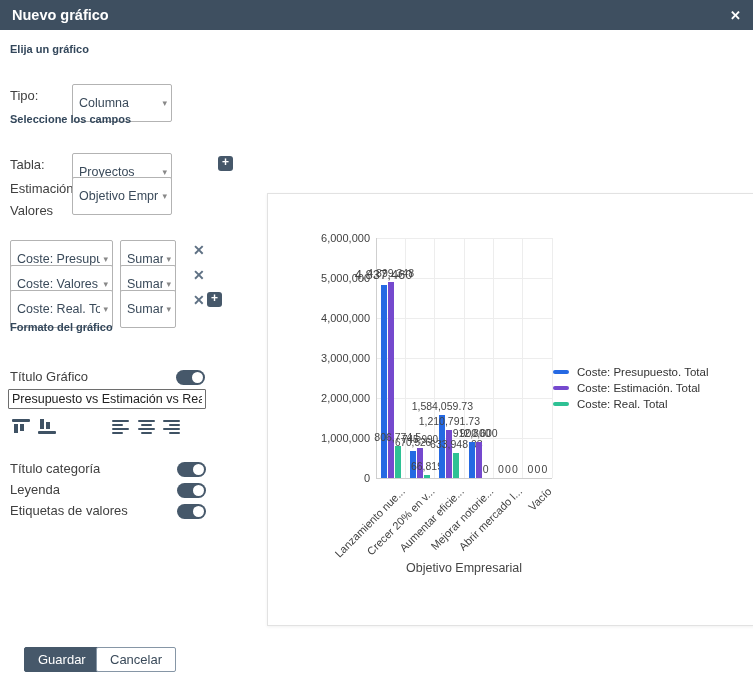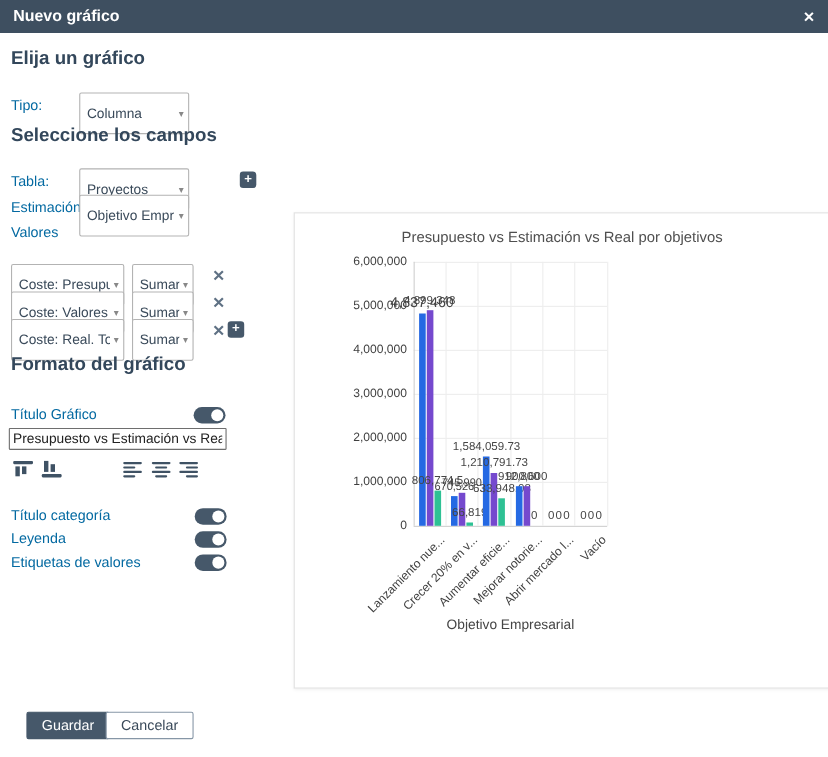--- a/index.html
+++ b/index.html
@@ -10,22 +10,22 @@
   }
   
   .dlg-header {
     position:absolute; left:0; top:0; width:753px; height:30px;
     background:#3e4f60; display:flex; align-items:center; justify-content:space-between;
     padding:0 12px;
   }
   .dlg-title { color:#fff; font-size:14.5px; font-weight:bold; }
   .dlg-close { color:#fff; font-size:13px; font-weight:bold; cursor:pointer; line-height:1; }
   
-  .lbl { position:absolute; font-size:13px; color:#0369a1; white-space:nowrap; }
-  .hdg { position:absolute; font-size:17px; font-weight:bold; color:#33475b; white-space:nowrap; }
+  .lbl { position:absolute; font-size:13px; color:#404040; white-space:nowrap; }
+  .hdg { position:absolute; font-size:11px; font-weight:bold; color:#33475b; white-space:nowrap; }
   .select {
     position:absolute; height:38px; background:#fff; border:1px solid #b3b3b3; border-radius:2px;
     font-size:12.5px; color:#3a4a5a; display:flex; align-items:center;
     padding:0 4px 0 6px; overflow:hidden; white-space:nowrap; cursor:pointer;
   }
   .select-text { flex:1 1 auto; overflow:hidden; white-space:nowrap; }
   .select-arrow { color:#888; font-size:9px; margin-left:3px; flex:0 0 auto; }
   .plus-btn {
     position:absolute; width:15px; height:15px; background:#46586a; border-radius:3px;
     color:#fff; font-size:12px; font-weight:bold; line-height:13px; text-align:center; cursor:pointer;
@@ -199,21 +199,20 @@
 <div class="toggle" style="left:177px; top:483px;">
     <div class="knob"></div>
   </div>
 
 <div class="lbl" style="left:10px; top:503px;">Etiquetas de valores</div>
 <div class="toggle" style="left:177px; top:504px;">
     <div class="knob"></div>
   </div>
 
 <div class="chart-panel">
-  <div class="chart-title">Presupuesto vs Estimación vs Real por objetivos</div>
   <div id="plot">
       <div style="position: absolute; left: 0px; top: 239.5px; width: 176px; height: 1px; background: rgb(207, 207, 207);"></div>
       <div style="position: absolute; left: 0px; top: 199.5px; width: 176px; height: 1px; background: rgb(237, 237, 237);"></div>
       <div style="position: absolute; left: 0px; top: 159.5px; width: 176px; height: 1px; background: rgb(237, 237, 237);"></div>
       <div style="position: absolute; left: 0px; top: 119.5px; width: 176px; height: 1px; background: rgb(237, 237, 237);"></div>
       <div style="position: absolute; left: 0px; top: 79.5px; width: 176px; height: 1px; background: rgb(237, 237, 237);"></div>
       <div style="position: absolute; left: 0px; top: 39.5px; width: 176px; height: 1px; background: rgb(237, 237, 237);"></div>
       <div style="position: absolute; left: 0px; top: -0.5px; width: 176px; height: 1px; background: rgb(237, 237, 237);"></div>
       <div style="position: absolute; left: -0.5px; top: 0px; width: 1px; height: 240px; background: rgb(207, 207, 207);"></div>
       <div style="position: absolute; left: 28.8333px; top: 0px; width: 1px; height: 240px; background: rgb(237, 237, 237);"></div>
@@ -245,20 +244,34 @@
       <div style="position: absolute; left: 99.6667px; bottom: 0px; width: 6px; height: 36.024px; background: rgb(117, 73, 206);"></div>
       <div style="position: absolute; left: 102.667px; bottom: 39.024px; transform: translateX(-50%); white-space: nowrap; font-size: 10.5px; color: rgb(69, 69, 69);">900,600</div>
       <div style="position: absolute; left: 109.667px; bottom: 3px; transform: translateX(-50%); white-space: nowrap; font-size: 10.5px; color: rgb(69, 69, 69);">0</div>
       <div style="position: absolute; left: 125px; bottom: 3px; transform: translateX(-50%); white-space: nowrap; font-size: 10.5px; color: rgb(69, 69, 69);">0</div>
       <div style="position: absolute; left: 132px; bottom: 3px; transform: translateX(-50%); white-space: nowrap; font-size: 10.5px; color: rgb(69, 69, 69);">0</div>
       <div style="position: absolute; left: 139px; bottom: 3px; transform: translateX(-50%); white-space: nowrap; font-size: 10.5px; color: rgb(69, 69, 69);">0</div>
       <div style="position: absolute; left: 154.333px; bottom: 3px; transform: translateX(-50%); white-space: nowrap; font-size: 10.5px; color: rgb(69, 69, 69);">0</div>
       <div style="position: absolute; left: 161.333px; bottom: 3px; transform: translateX(-50%); white-space: nowrap; font-size: 10.5px; color: rgb(69, 69, 69);">0</div>
       <div style="position: absolute; left: 168.333px; bottom: 3px; transform: translateX(-50%); white-space: nowrap; font-size: 10.5px; color: rgb(69, 69, 69);">0</div>
     </div>
+  <div id="legend">
+      <div class="legend-row">
+        <div class="legend-marker" style="background: rgb(37, 105, 227);"></div>
+        <div class="legend-label">Coste: Presupuesto. Total</div>
+      </div>
+      <div class="legend-row">
+        <div class="legend-marker" style="background: rgb(117, 73, 206);"></div>
+        <div class="legend-label">Coste: Estimación. Total</div>
+      </div>
+      <div class="legend-row">
+        <div class="legend-marker" style="background: rgb(46, 193, 148);"></div>
+        <div class="legend-label">Coste: Real. Total</div>
+      </div>
+    </div>
   <div class="chart-xlabel">Objetivo Empresarial</div>
 <div style="position: absolute; left: 28px; top: 277.5px; width: 74px; text-align: right; font-size: 11px; color: rgb(63, 63, 63);">0</div>
     <div style="position: absolute; left: 28px; top: 237.5px; width: 74px; text-align: right; font-size: 11px; color: rgb(63, 63, 63);">1,000,000</div>
     <div style="position: absolute; left: 28px; top: 197.5px; width: 74px; text-align: right; font-size: 11px; color: rgb(63, 63, 63);">2,000,000</div>
     <div style="position: absolute; left: 28px; top: 157.5px; width: 74px; text-align: right; font-size: 11px; color: rgb(63, 63, 63);">3,000,000</div>
     <div style="position: absolute; left: 28px; top: 117.5px; width: 74px; text-align: right; font-size: 11px; color: rgb(63, 63, 63);">4,000,000</div>
     <div style="position: absolute; left: 28px; top: 77.5px; width: 74px; text-align: right; font-size: 11px; color: rgb(63, 63, 63);">5,000,000</div>
     <div style="position: absolute; left: 28px; top: 37.5px; width: 74px; text-align: right; font-size: 11px; color: rgb(63, 63, 63);">6,000,000</div>
     <div style="position: absolute; right: 355.333px; top: 291px; transform-origin: 100% 0px; transform: rotate(-45deg); white-space: nowrap; font-size: 11px; color: rgb(63, 63, 63);">Lanzamiento nue...</div>
     <div style="position: absolute; right: 326px; top: 291px; transform-origin: 100% 0px; transform: rotate(-45deg); white-space: nowrap; font-size: 11px; color: rgb(63, 63, 63);">Crecer 20% en v...</div>

